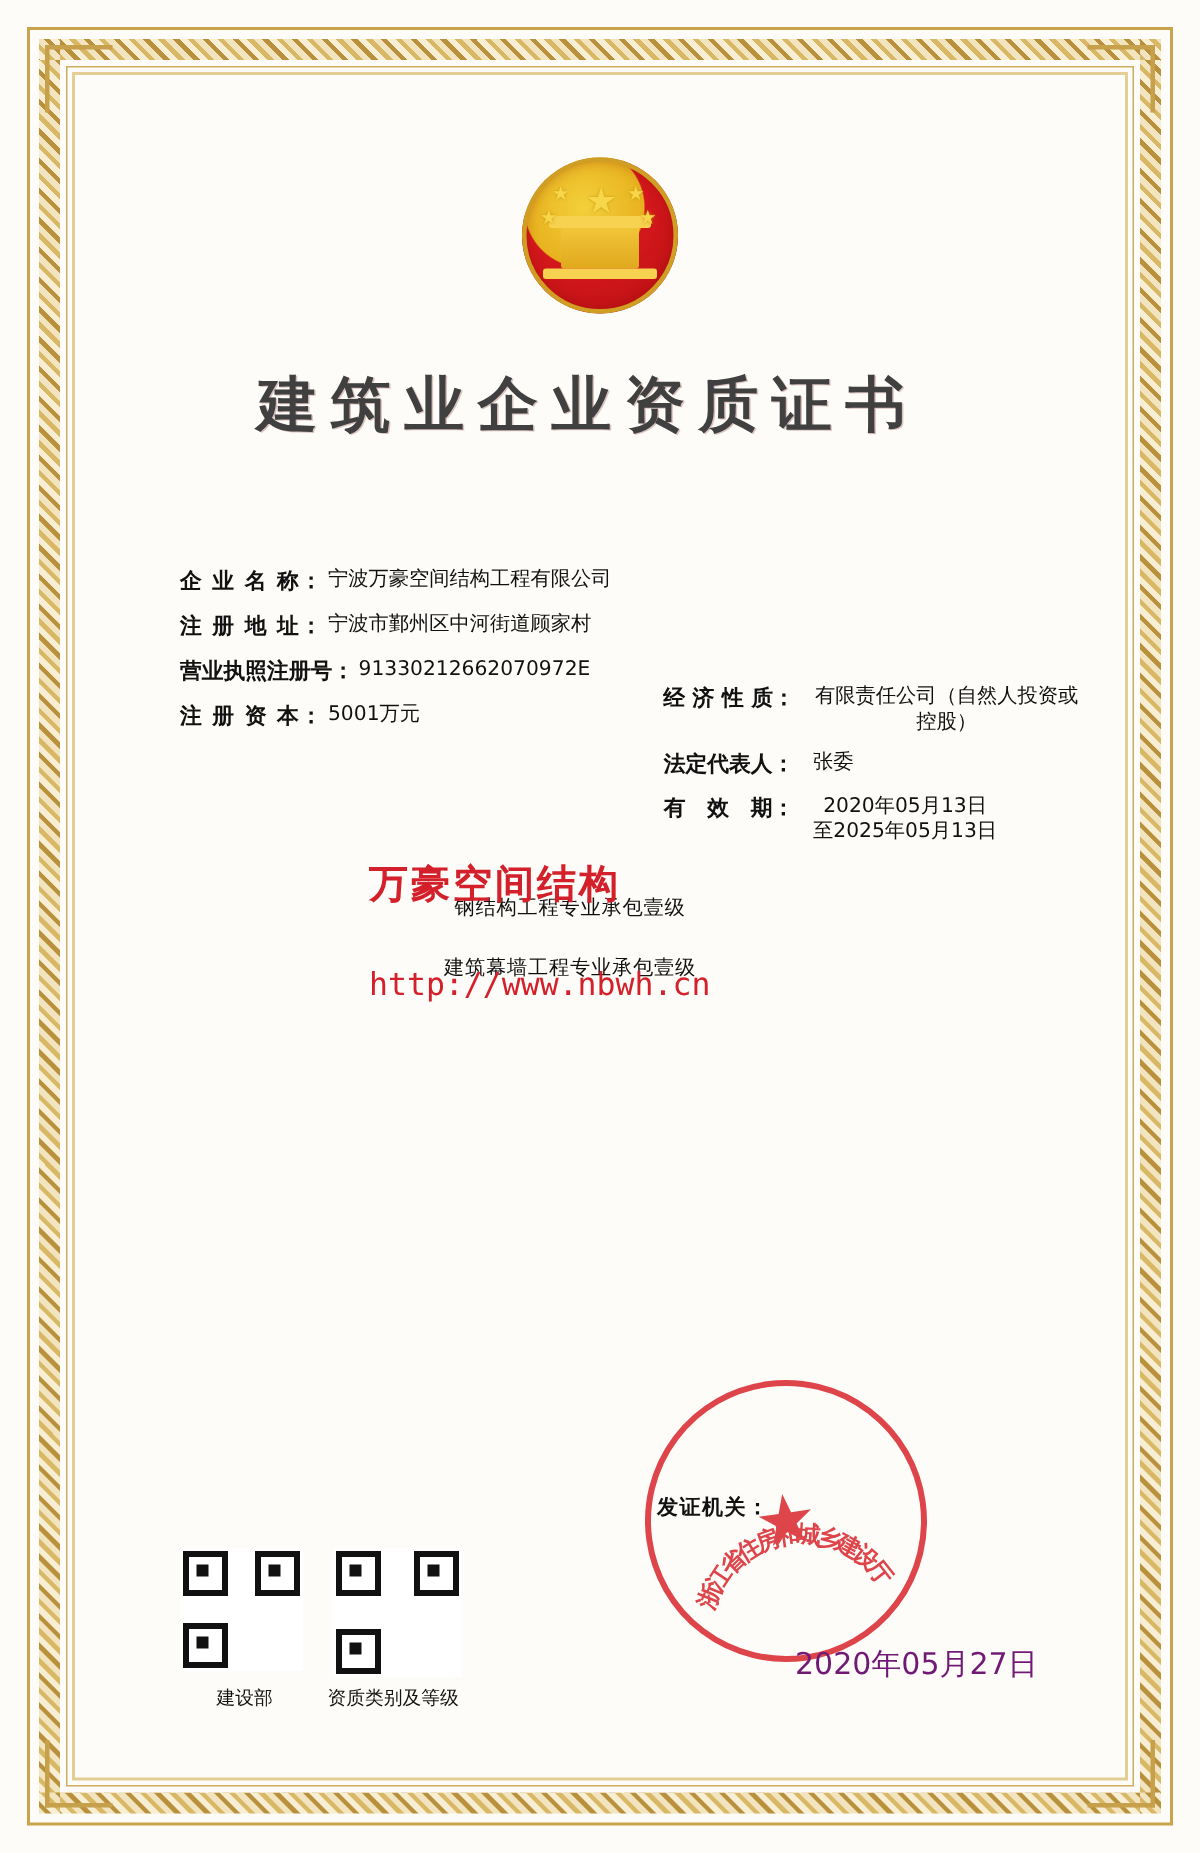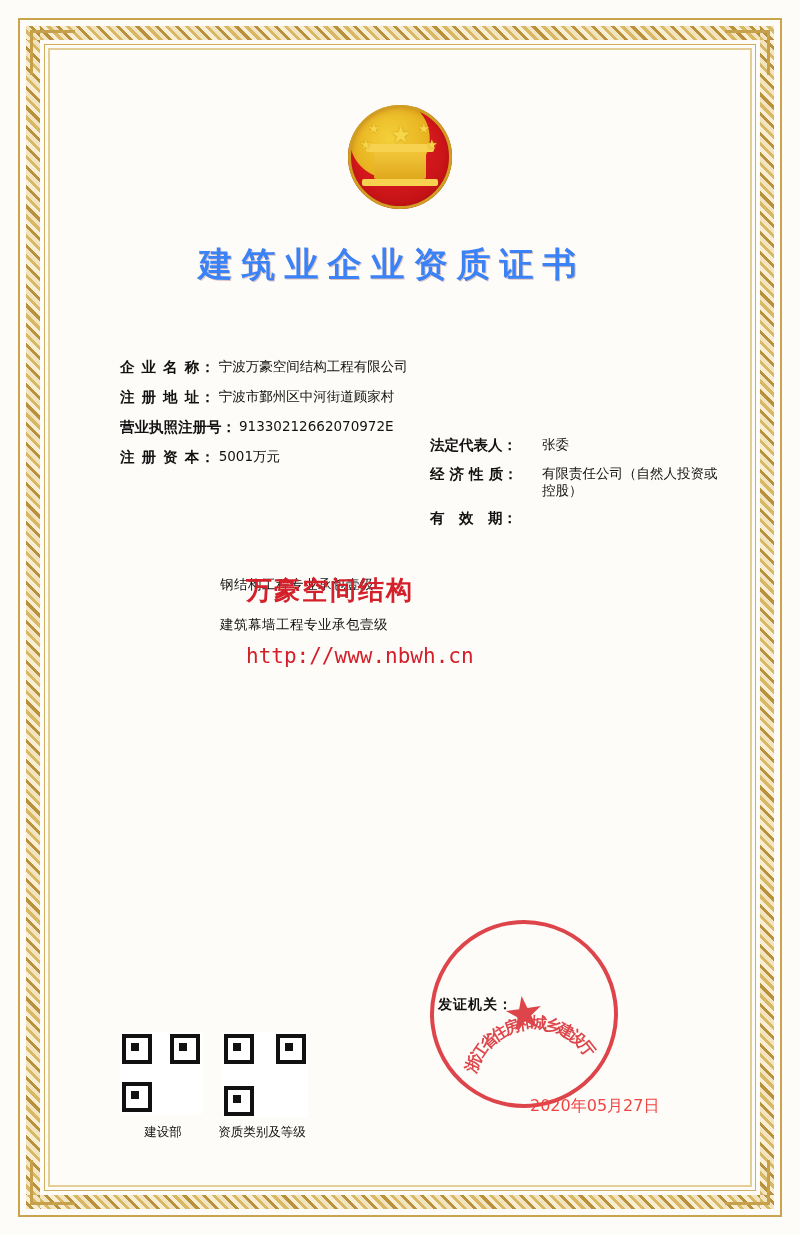--- a/index.html
+++ b/index.html
@@ -126,33 +126,34 @@
   .emblem .star.s4 { left: 86px; top: 30px; font-size: 13px; }
 
   
   .cert-title {
     position: absolute;
     top: 182px;
     left: 0; right: 16px;
     text-align: center;
     font-family: "DejaVu Sans", sans-serif;
     font-weight: bold;
-    font-size: 34px;
+    font-size: 40px;
     letter-spacing: 9px;
-    color: #3b82f6;
+    color: #404040;
     text-shadow: 1px 1px 0 rgba(120,20,20,.25);
   }
 
   
   .fields {
     position: absolute;
-    top: 298px;
+    top: 318px;
     left: 0;
     right: 0;
     height: 290px;
+    text-align: center;
   }
   .col-left {
     position: absolute;
     left: 60px;
     top: 0;
     width: 330px;
   }
   .col-right {
     position: absolute;
     left: 370px;
@@ -276,22 +277,22 @@
     font-size: 14px;
     font-weight: bold;
     color: #111;
     letter-spacing: 1px;
   }
   .issue-date {
     position: absolute;
     left: 470px;
     top: 1036px;
     font-family: "DejaVu Sans", sans-serif;
-    font-size: 16px;
-    color: #ef4444;
+    font-size: 20px;
+    color: #701a75;
   }
   .seal {
     position: absolute;
     left: 370px;
     top: 860px;
     width: 180px;
     height: 180px;
     border-radius: 50%;
     border: 4px solid #d8262c;
     opacity: .85;
@@ -433,31 +434,33 @@
         <div class="quals">
           <div class="qual-line">钢结构工程专业承包壹级</div>
           <div class="qual-line">建筑幕墙工程专业承包壹级</div>
         </div>
 
       </div>
 
       <div class="col-right">
 
         <div class="row-right">
+          <span class="lbl-r">经 济 性 质：</span>
+          <span class="val-r">有限责任公司（自然人投资或控股）</span>
+        </div>
+
+        <div class="row-right">
           <span class="lbl-r">法定代表人：</span>
           <span class="val-r">张委</span>
         </div>
 
         <div class="row-right">
-          <span class="lbl-r">经 济 性 质：</span>
-          <span class="val-r">有限责任公司（自然人投资或控股）</span>
-        </div>
-
-        <div class="row-right">
           <span class="lbl-r">有　效　期：</span>
+          <span class="val-r" style="white-space: pre-line;">2020年05月13日
+至2025年05月13日</span>
         </div>
 
       </div>
     </div>
 
     <div class="logo-wrap">
       <div class="logo-text">
         <div class="logo-cn">万豪空间结构</div>
         <div class="logo-url">http://www.nbwh.cn</div>
       </div>

